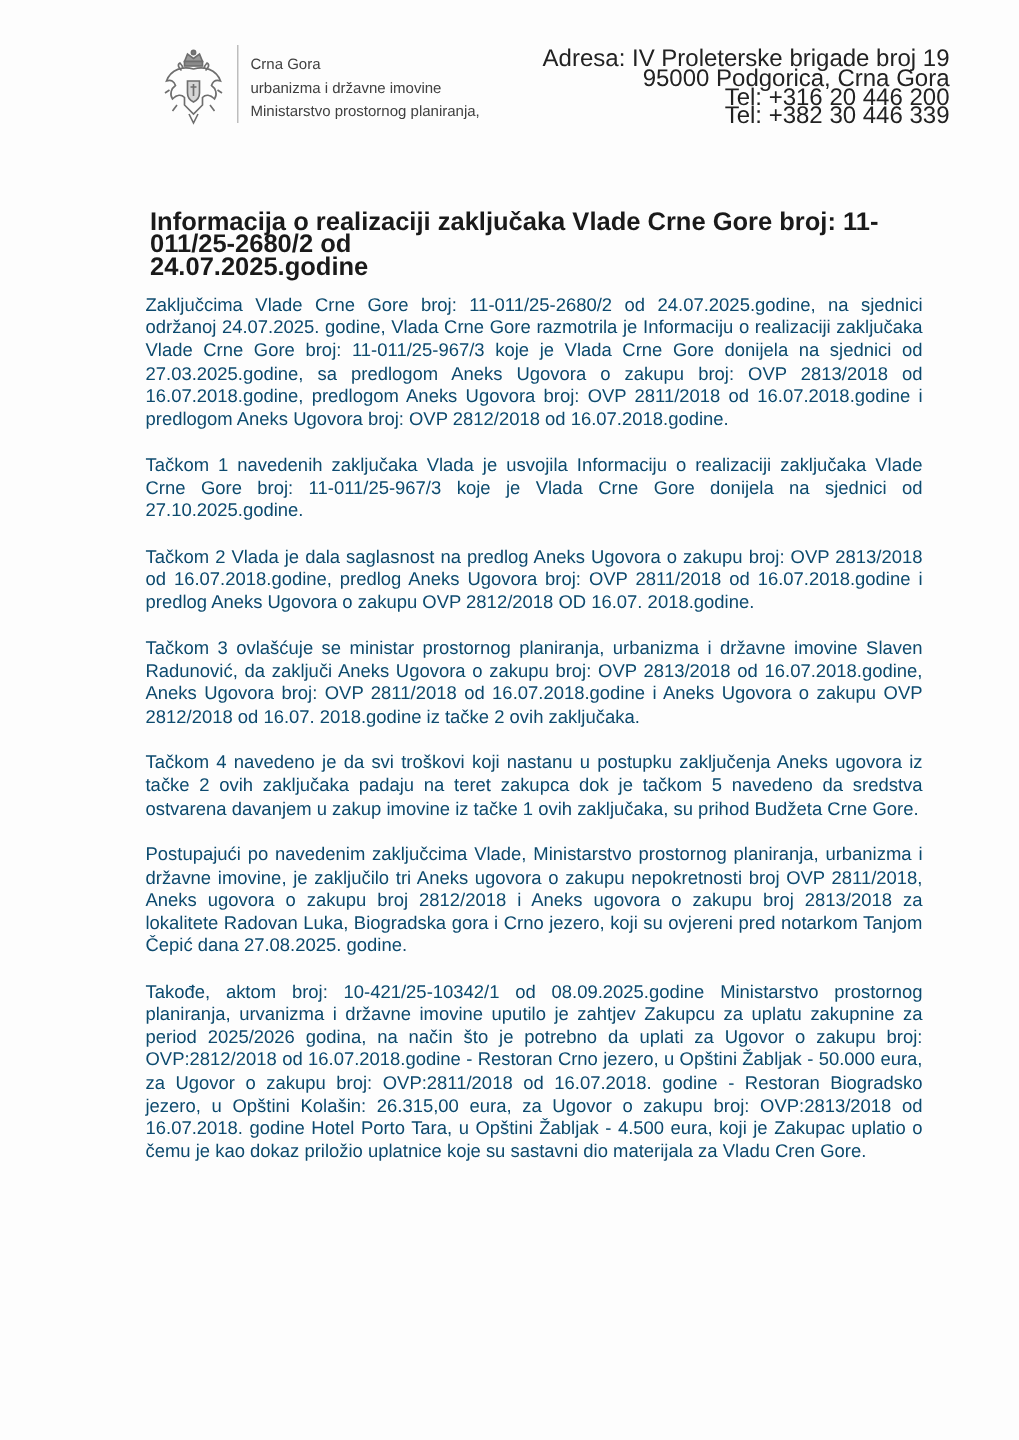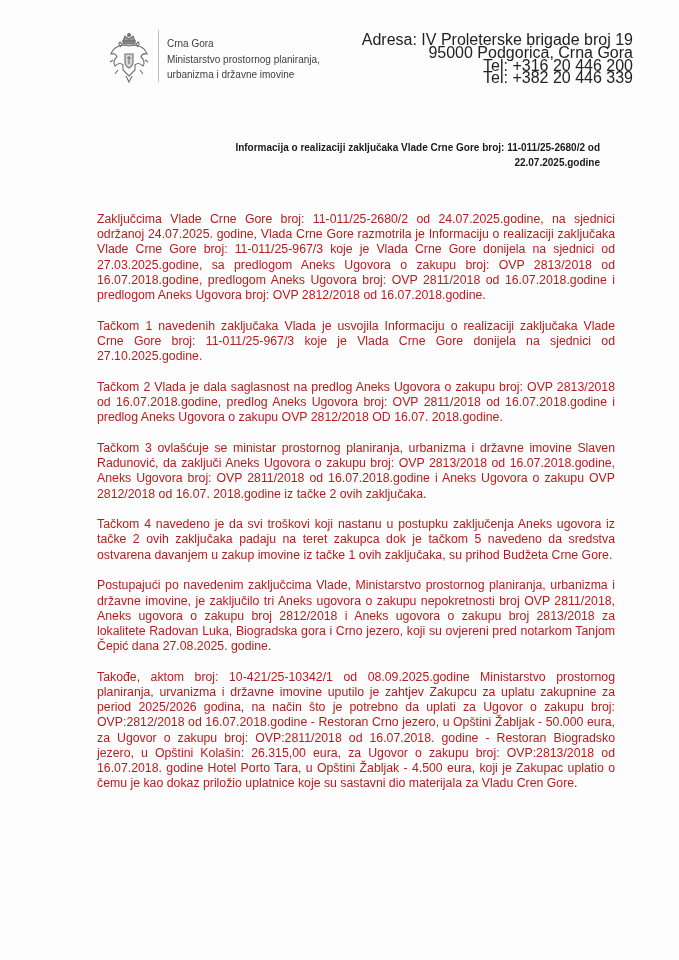--- a/index.html
+++ b/index.html
@@ -56,35 +56,35 @@
       font-size: 16px;
       line-height: 12.8px;
       color: #222;
     }
     
     .doc-title {
       position: absolute;
       left: 100px;
       width: 500px;
       top: 140px;
-      text-align: right;
+      text-align: left;
       font-weight: bold;
-      font-size: 10px;
+      font-size: 17px;
       line-height: 15px;
       color: #1a1a1a;
     }
     
     .body-text {
       position: absolute;
       left: 97px;
       width: 518px;
-      top: 212px;
+      top: 196px;
       font-size: 12.3px;
       line-height: 15.2px;
-      color: #b91c1c;
+      color: #0c4a6e;
     }
     .body-text p {
       margin: 0 0 15.5px 0;
       text-align: justify;
       text-align-last: left;
     }
   </style>
 </head>
 <body>
 
@@ -107,35 +107,35 @@
         <path d="M21 26 L25 26 M23 24 L23 32"></path>
 
         <path d="M20 44 L23 50 L26 44"></path>
         <path d="M12 38 L9 42 M34 38 L37 42"></path>
         <path d="M7 28 L4 30 M39 28 L42 30"></path>
       </g>
     </svg>
     <div class="header-divider"></div>
     <div class="org-lines">
       <div>Crna Gora</div>
+      <div>urbanizma i državne imovine</div>
       <div>Ministarstvo prostornog planiranja,</div>
-      <div>urbanizma i državne imovine</div>
     </div>
   </div>
 
   <div class="header-right">
     <div>Adresa: IV Proleterske brigade broj 19</div>
     <div>95000 Podgorica, Crna Gora</div>
     <div>Tel: +316 20 446 200</div>
-    <div>Tel: +382 20 446 339</div>
+    <div>Tel: +382 30 446 339</div>
   </div>
 
   <div class="doc-title">
     <div>Informacija o realizaciji zaključaka Vlade Crne Gore broj: 11-011/25-2680/2 od</div>
-    <div>22.07.2025.godine</div>
+    <div>24.07.2025.godine</div>
   </div>
 
   <div class="body-text">
     <p>Zaključcima Vlade Crne Gore broj: 11-011/25-2680/2 od 24.07.2025.godine,  na sjednici održanoj 24.07.2025. godine, Vlada Crne Gore razmotrila je Informaciju o realizaciji zaključaka Vlade Crne Gore broj: 11-011/25-967/3 koje je Vlada Crne Gore donijela na sjednici od 27.03.2025.godine, sa predlogom Aneks Ugovora o zakupu broj: OVP 2813/2018 od 16.07.2018.godine,  predlogom Aneks Ugovora broj: OVP 2811/2018 od 16.07.2018.godine i predlogom Aneks Ugovora broj: OVP 2812/2018 od 16.07.2018.godine.</p>
     <p>Tačkom 1 navedenih zaključaka Vlada je usvojila Informaciju o realizaciji zaključaka Vlade Crne Gore broj: 11-011/25-967/3 koje je Vlada Crne Gore donijela na sjednici od 27.10.2025.godine.</p>
     <p>Tačkom 2 Vlada je dala saglasnost na predlog Aneks Ugovora o zakupu broj: OVP 2813/2018 od 16.07.2018.godine, predlog Aneks Ugovora broj: OVP 2811/2018 od 16.07.2018.godine i predlog Aneks Ugovora o zakupu OVP 2812/2018 OD 16.07. 2018.godine.</p>
     <p>Tačkom 3 ovlašćuje se ministar prostornog planiranja, urbanizma i državne imovine Slaven Radunović, da zaključi Aneks Ugovora o zakupu broj: OVP 2813/2018 od 16.07.2018.godine, Aneks Ugovora broj: OVP 2811/2018 od 16.07.2018.godine i Aneks Ugovora o zakupu OVP 2812/2018 od 16.07. 2018.godine iz tačke 2 ovih zaključaka.</p>
     <p>Tačkom 4 navedeno je da svi troškovi koji nastanu u postupku zaključenja Aneks ugovora iz tačke 2 ovih zaključaka padaju na teret zakupca dok je tačkom 5 navedeno da sredstva ostvarena davanjem u zakup imovine iz tačke 1 ovih zaključaka, su prihod Budžeta Crne Gore.</p>
     <p>Postupajući po navedenim zaključcima Vlade, Ministarstvo prostornog planiranja, urbanizma i državne imovine, je zaključilo tri Aneks ugovora o zakupu nepokretnosti broj OVP 2811/2018, Aneks ugovora o zakupu broj 2812/2018  i Aneks ugovora o zakupu broj 2813/2018  za lokalitete Radovan Luka, Biogradska gora i Crno jezero, koji su ovjereni pred notarkom Tanjom Čepić dana 27.08.2025. godine.</p>
     <p>Takođe, aktom broj: 10-421/25-10342/1   od  08.09.2025.godine Ministarstvo prostornog planiranja, urvanizma i državne imovine uputilo je zahtjev Zakupcu za uplatu zakupnine za period 2025/2026 godina, na način što je potrebno da uplati za Ugovor o zakupu broj: OVP:2812/2018 od 16.07.2018.godine - Restoran Crno jezero, u Opštini Žabljak - 50.000 eura, za Ugovor o zakupu broj: OVP:2811/2018 od 16.07.2018. godine - Restoran Biogradsko jezero, u Opštini Kolašin: 26.315,00 eura, za Ugovor o zakupu broj: OVP:2813/2018 od 16.07.2018. godine Hotel Porto Tara, u Opštini Žabljak  -  4.500 eura, koji je Zakupac uplatio o čemu je kao dokaz priložio uplatnice koje su sastavni dio materijala za Vladu Cren Gore.</p>

